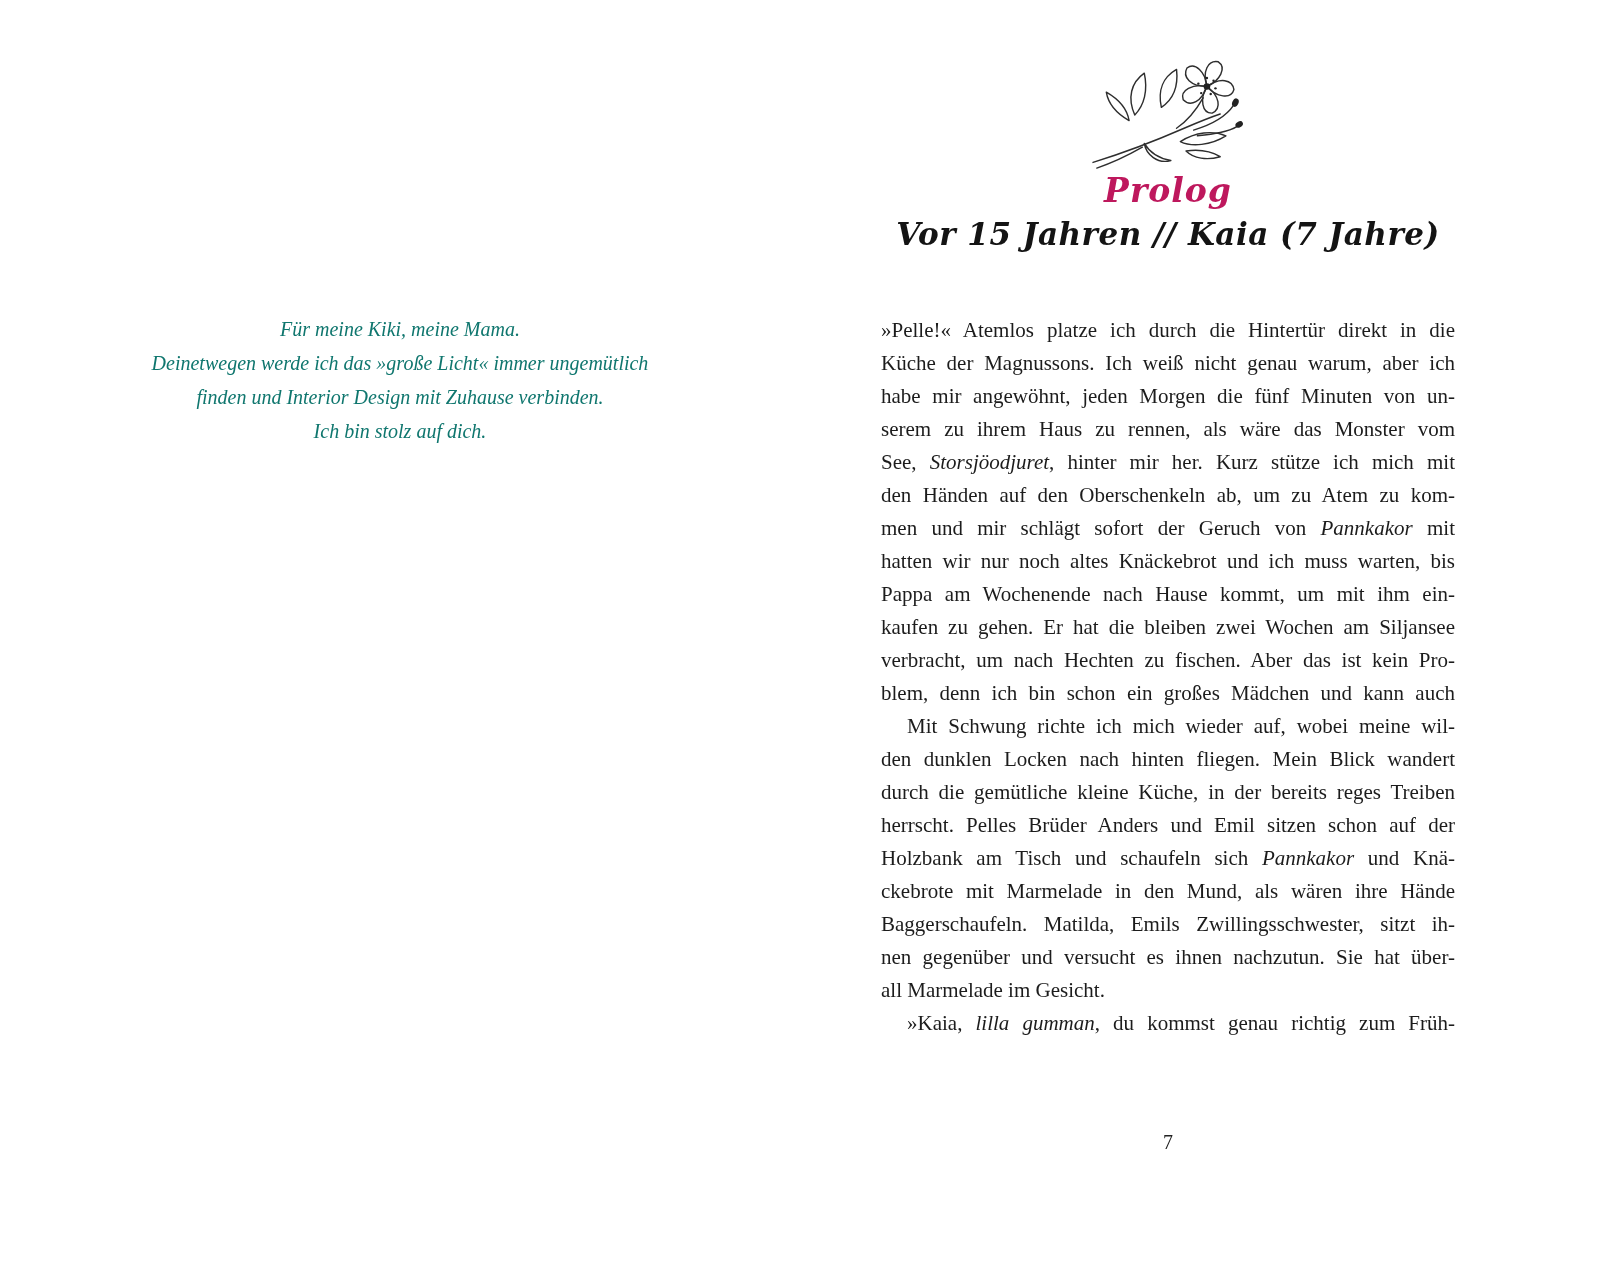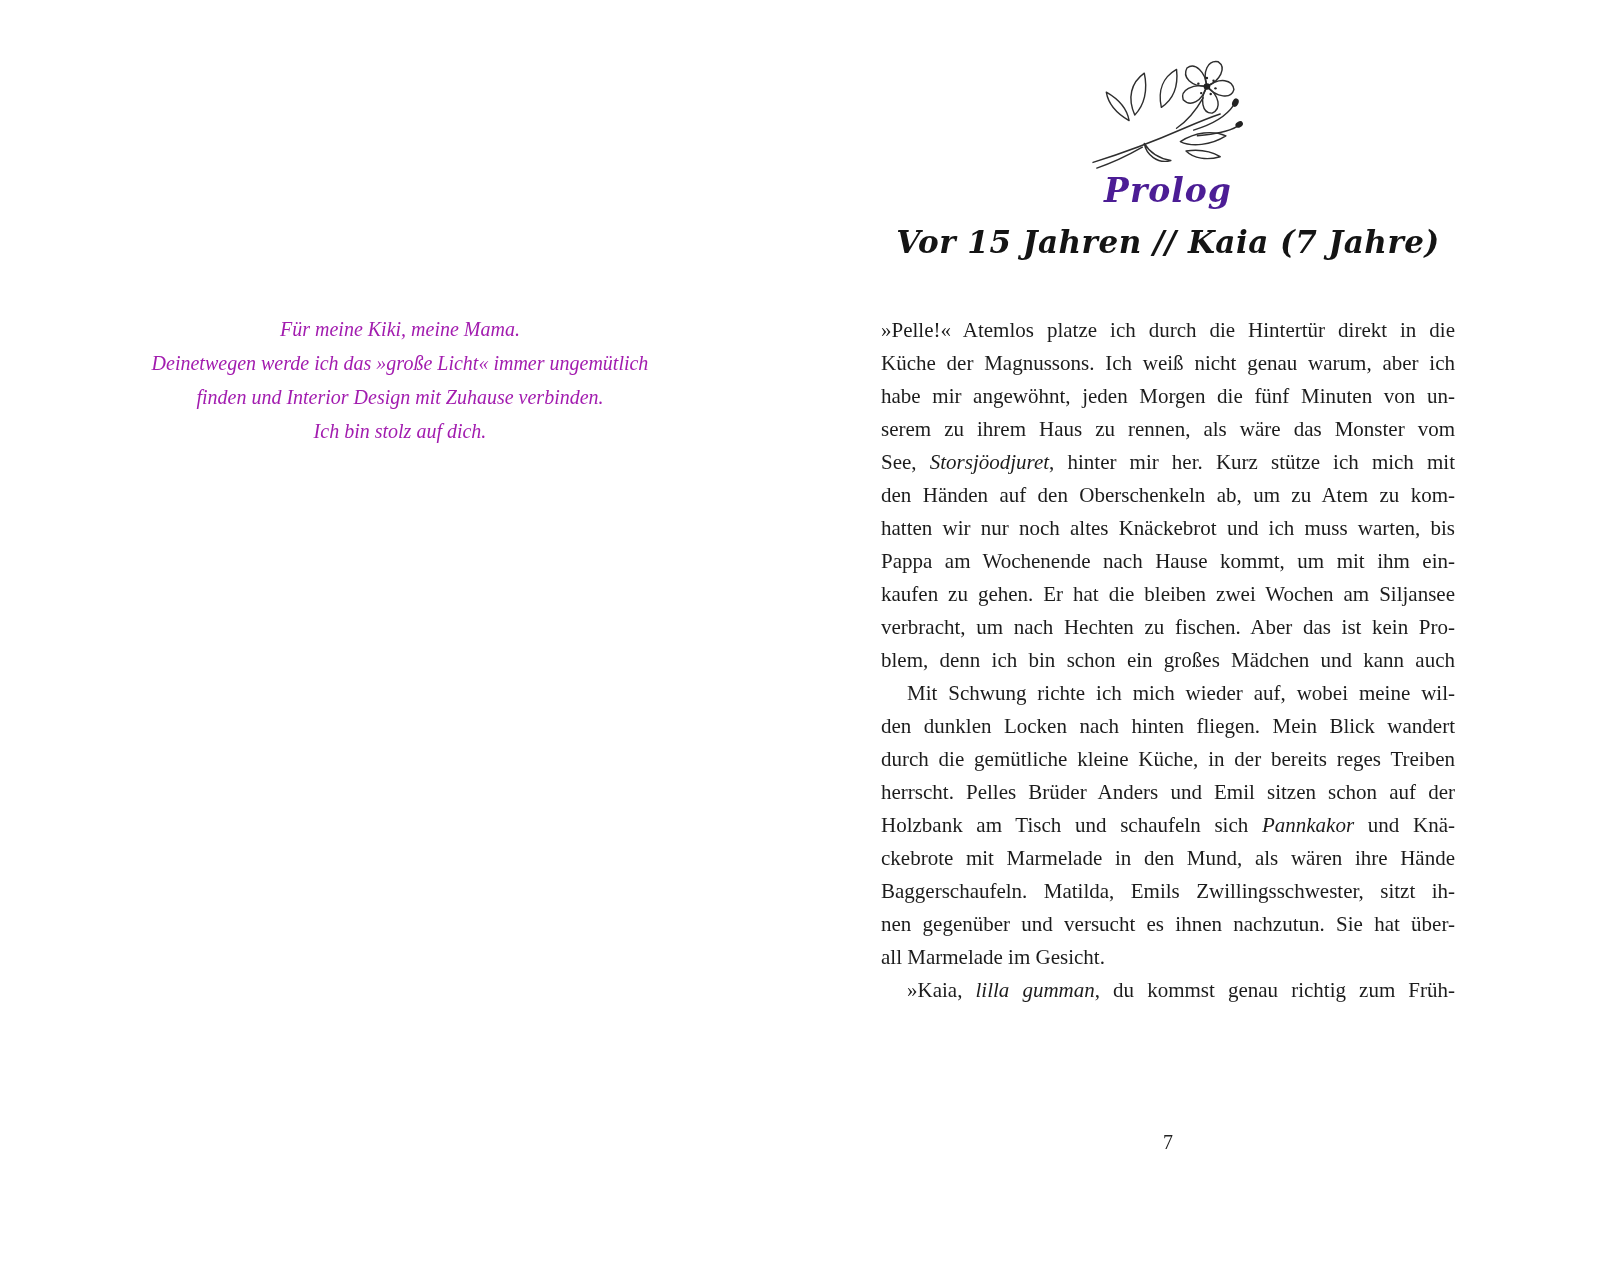--- a/index.html
+++ b/index.html
@@ -17,44 +17,44 @@
   .page.right { left: 800px; width: 800px; }
 
   
   .dedication {
     position: absolute;
     left: 100px; top: 312px; width: 600px;
     text-align: center;
     font-style: italic;
     font-size: 20px;
     line-height: 34px;
-    color: #a21caf;
+    color: #0f766e;
   }
 
   
   .chapter-header {
     position: absolute;
     left: 81px; top: 58px; width: 574px;
     text-align: center;
   }
   .flower { display: block; margin: 0 auto 2px auto; }
   .chapter-title {
     font-family: "DejaVu Serif", serif;
     font-style: italic; font-weight: 700;
     font-size: 33px; line-height: 38px;
     letter-spacing: 1px;
-    color: #4c1d95;
+    color: #be185d;
   }
   .chapter-subtitle {
     font-family: "DejaVu Serif", serif;
     font-style: italic; font-weight: 700;
     font-size: 31px; line-height: 40px;
     letter-spacing: 0.5px;
     color: #141414;
-    margin-top: 12px;
+    margin-top: 4px;
   }
 
   
   .body-text {
     position: absolute;
     left: 81px; top: 314px; width: 574px;
   }
   .body-text .line {
     font-size: 21px;
     line-height: 33px;
@@ -128,20 +128,21 @@
       <div class="chapter-subtitle">Vor 15 Jahren // Kaia (7 Jahre)</div>
     </header>
 
     <div class="body-text" id="body-text">
         <div class="line j"><span>»Pelle!« Atemlos platze ich durch die Hintertür direkt in die</span></div>
         <div class="line j"><span>Küche der Magnussons. Ich weiß nicht genau warum, aber ich</span></div>
         <div class="line j"><span>habe mir angewöhnt, jeden Morgen die fünf Minuten von un-</span></div>
         <div class="line j"><span>serem zu ihrem Haus zu rennen, als wäre das Monster vom</span></div>
         <div class="line j"><span>See, </span><em>Storsjöodjuret</em><span>, hinter mir her. Kurz stütze ich mich mit</span></div>
         <div class="line j"><span>den Händen auf den Oberschenkeln ab, um zu Atem zu kom-</span></div>
+        <div class="line j"><span>men und mir schlägt sofort der Geruch von </span><em>Pannkakor</em><span> mit</span></div>
         <div class="line j"><span>hatten wir nur noch altes Knäckebrot und ich muss warten, bis</span></div>
         <div class="line j"><span>Pappa am Wochenende nach Hause kommt, um mit ihm ein-</span></div>
         <div class="line j"><span>kaufen zu gehen. Er hat die bleiben zwei Wochen am Siljansee</span></div>
         <div class="line j"><span>verbracht, um nach Hechten zu fischen. Aber das ist kein Pro-</span></div>
         <div class="line j"><span>blem, denn ich bin schon ein großes Mädchen und kann auch</span></div>
         <div class="line j ind"><span>Mit Schwung richte ich mich wieder auf, wobei meine wil-</span></div>
         <div class="line j"><span>den dunklen Locken nach hinten fliegen. Mein Blick wandert</span></div>
         <div class="line j"><span>durch die gemütliche kleine Küche, in der bereits reges Treiben</span></div>
         <div class="line j"><span>herrscht. Pelles Brüder Anders und Emil sitzen schon auf der</span></div>
         <div class="line j"><span>Holzbank am Tisch und schaufeln sich </span><em>Pannkakor</em><span> und Knä-</span></div>

